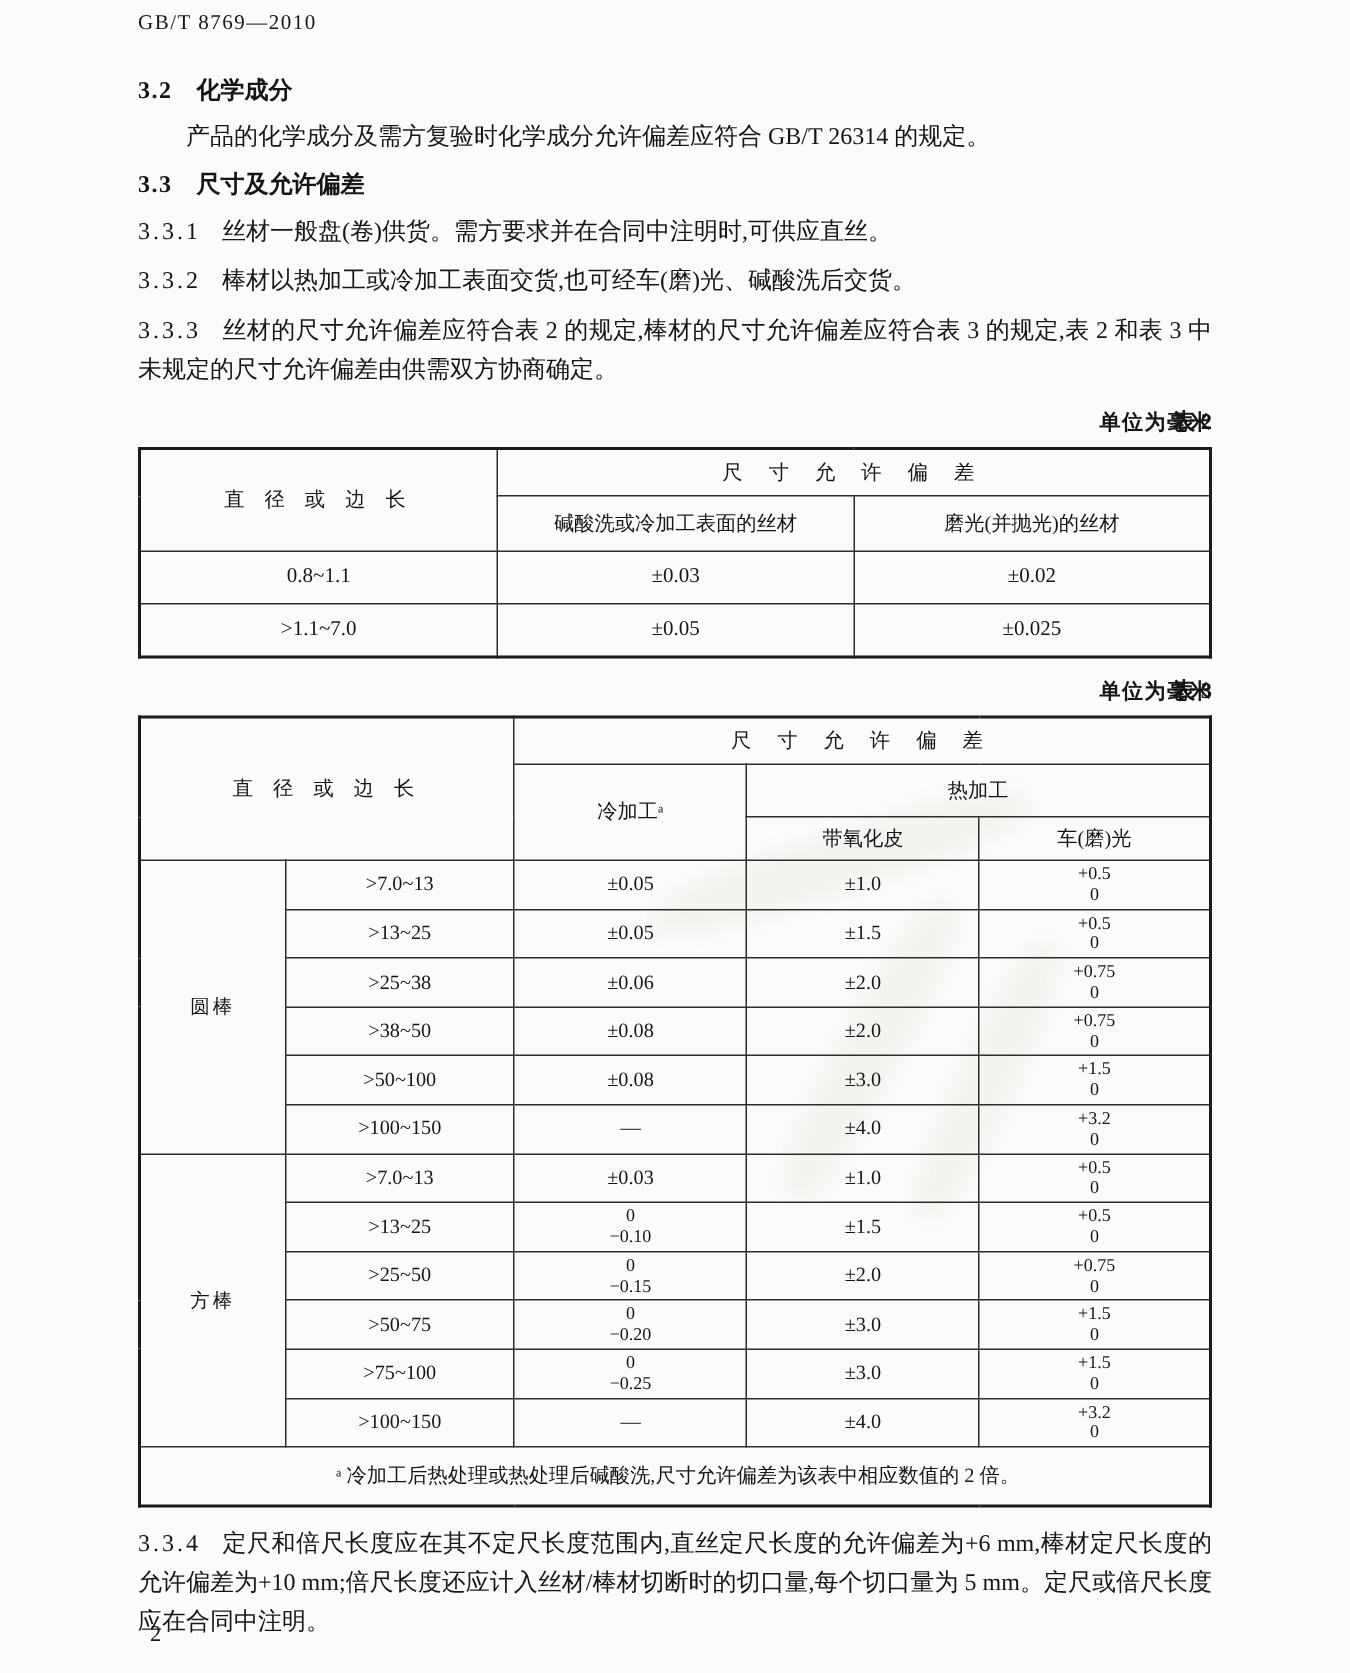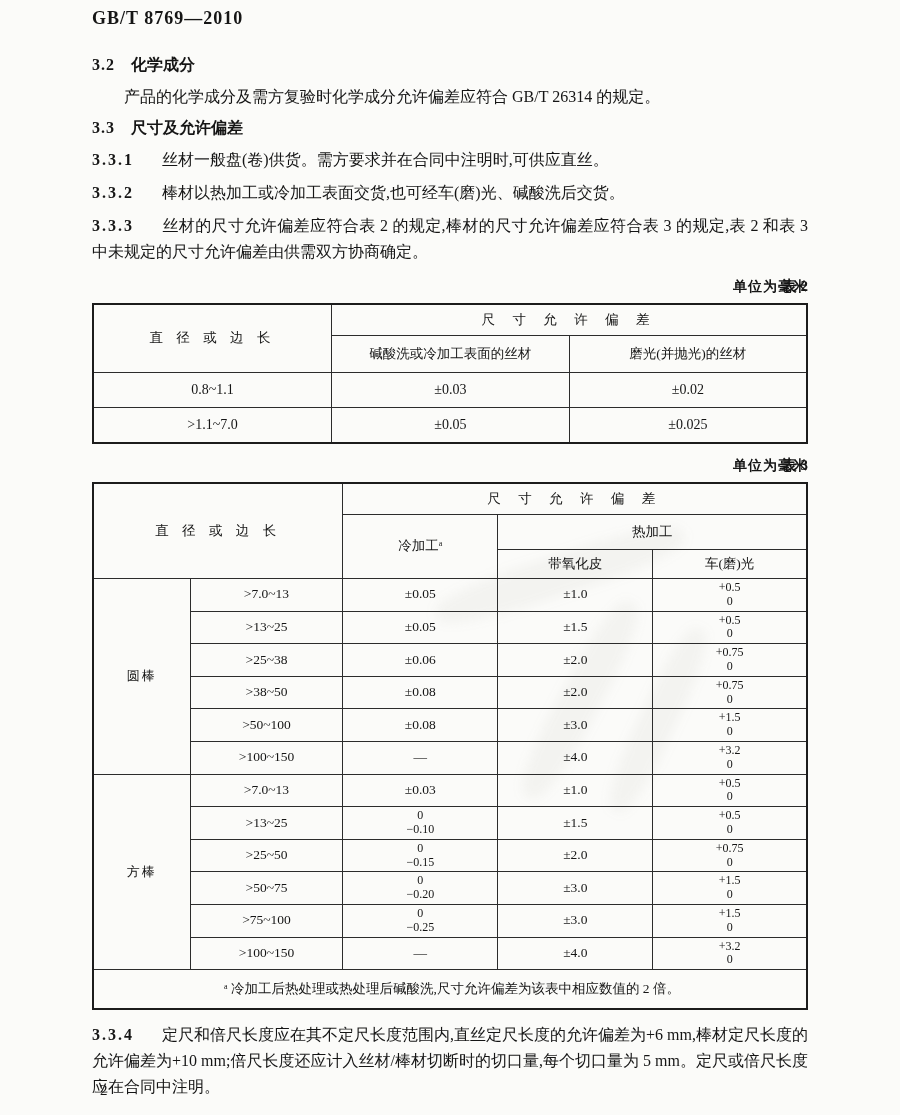--- a/index.html
+++ b/index.html
@@ -11,40 +11,40 @@
     position:relative;
     overflow:hidden;
   }
   .sheet{
     position:relative;
     width:716px;
     margin:0 auto;
     padding-top:8px;
   }
   .doc-header{
-    font-size:18px;
-    font-weight:bold;
+    font-size:14px;
+    font-weight:normal;
     letter-spacing:1px;
     margin-bottom:26px;
   }
   .heading{
     font-size:16px;
     font-weight:bold;
     margin:8px 0 8px 0;
   }
   .heading .num{margin-right:16px;letter-spacing:1px;}
   .para{
     font-size:16px;
     line-height:26px;
     text-align:justify;
     margin:7px 0;
   }
   .para .num{
-    font-weight:bold;
-    margin-right:28px;
+    font-weight:normal;
+    margin-right:14px;
     letter-spacing:2px;
   }
   .para.indent{ text-indent:2em; margin-top:2px;}
   .caption-row{
     position:relative;
     text-align:right;
     font-size:15px;
     font-weight:bold;
     margin:12px 0 6px 0;
     height:20px;

